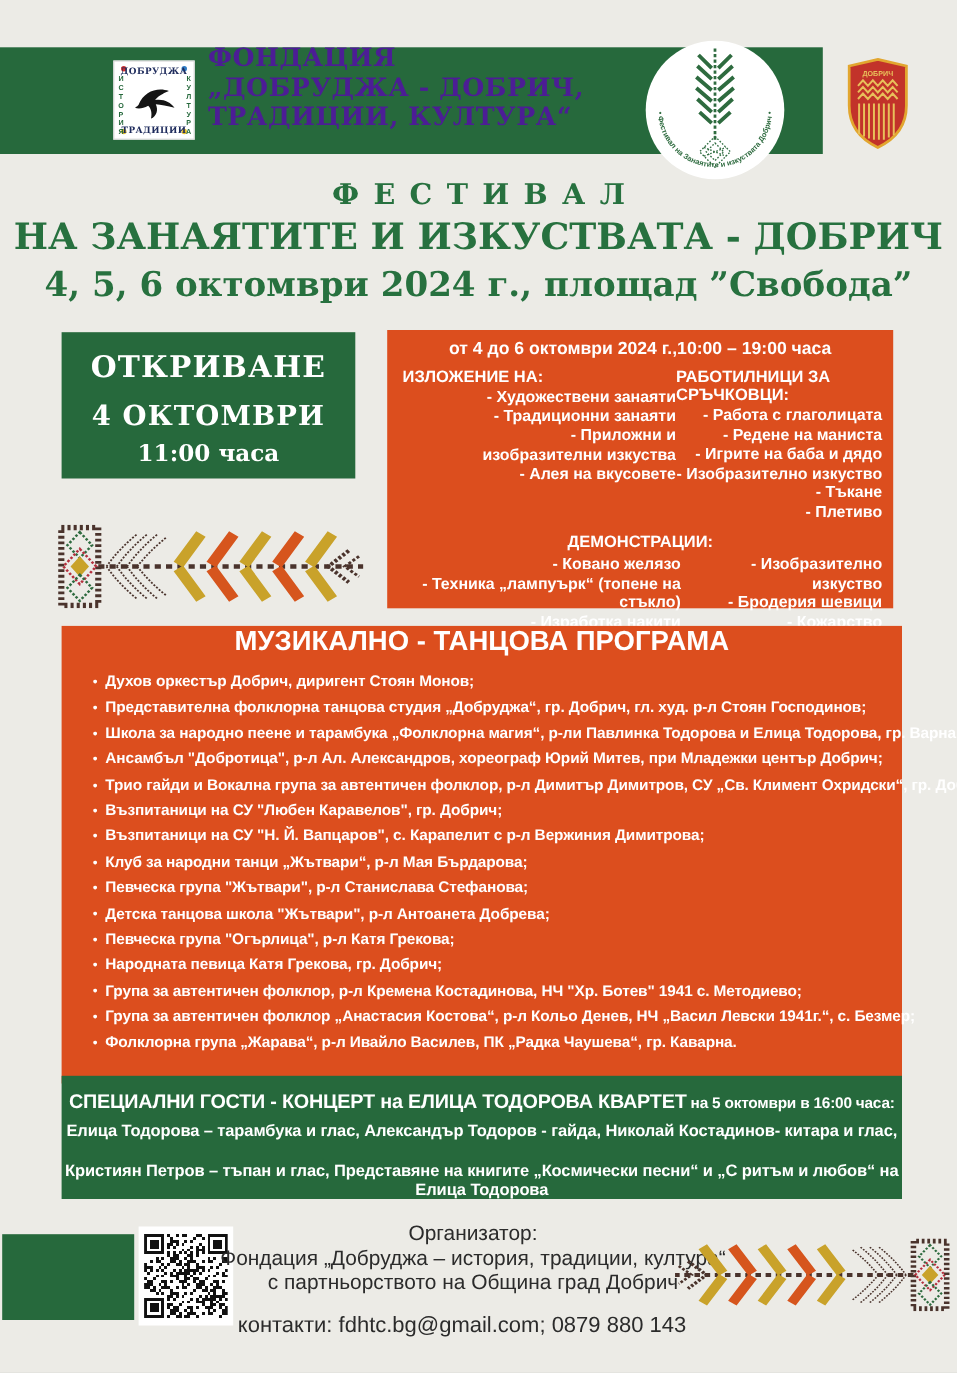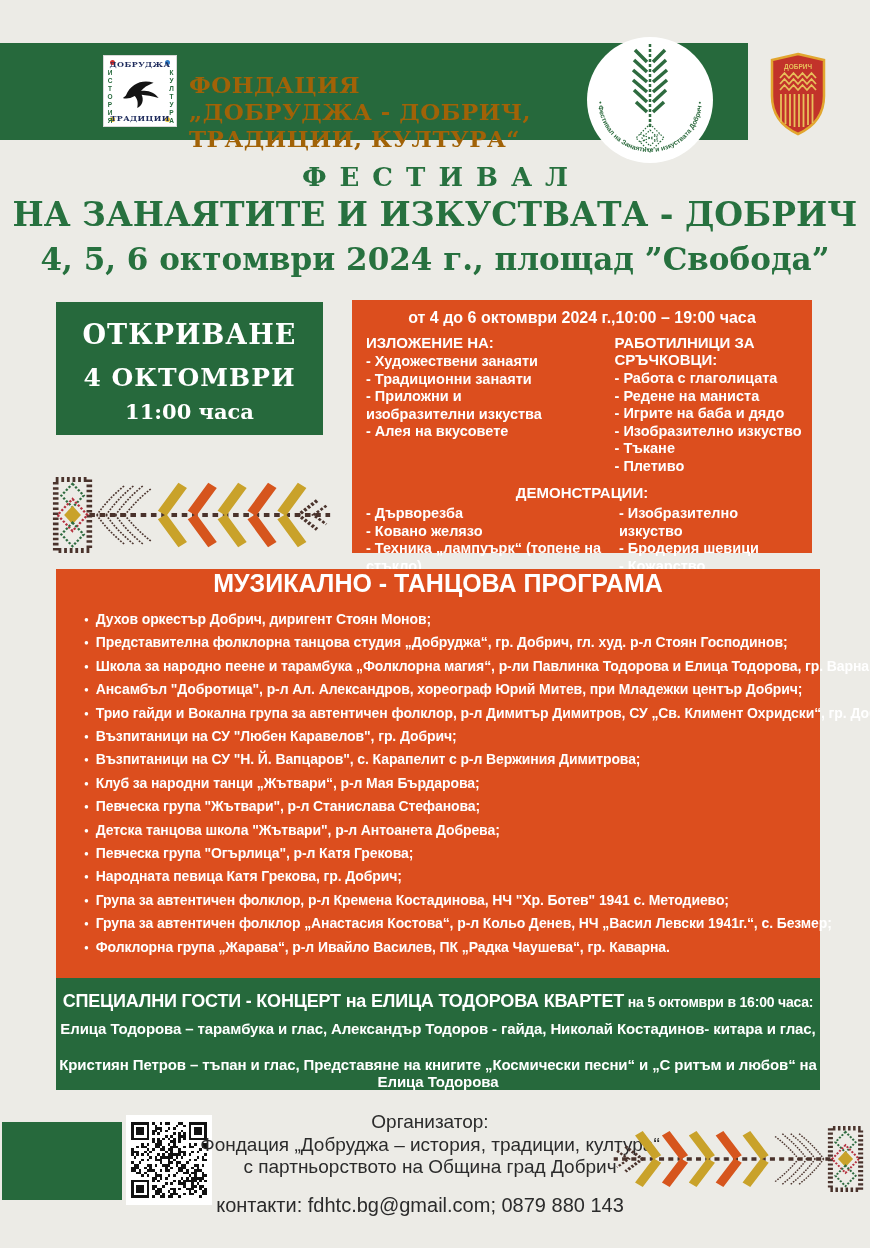--- a/index.html
+++ b/index.html
@@ -32,21 +32,21 @@
     writing-mode:vertical-rl;text-orientation:upright;letter-spacing:1px;line-height:1;}
   .flogo .word-left{left:2px;}
   .flogo .word-right{right:2px;}
   .flogo .dot{position:absolute;width:5px;height:5px;border-radius:50%;}
   .dot.tl{left:6px;top:4px;background:#D22E2E;}
   .dot.tr{right:6px;top:4px;background:#2E7BC4;}
   .dot.bl{left:6px;bottom:4px;background:#E8C02A;}
   .dot.br{right:6px;bottom:4px;background:#E8C02A;}
   .flogo svg{position:absolute;left:18px;top:18px;}
   .fname{
-    position:absolute;left:189px;top:71px;color:#a16207;
+    position:absolute;left:189px;top:39px;color:#4c1d95;
     font-family:"DejaVu Serif",serif;font-weight:bold;font-size:23px;line-height:27px;letter-spacing:.5px;}
   .seal{position:absolute;left:586px;top:33px;width:128px;height:134px;}
   .coat{position:absolute;left:768px;top:52px;width:60px;height:84px;}
   
   .title{position:absolute;left:0;top:162px;width:870px;text-align:center;
     color:var(--title-green);font-family:"DejaVu Serif",serif;font-weight:bold;}
   .t1{font-size:26px;letter-spacing:.5em;text-indent:.5em;}
   .t2{font-size:33px;margin-top:3px;}
   .t3{font-size:31px;margin-top:7px;}
   
@@ -56,21 +56,21 @@
   .o2{font-size:25px;margin-top:13px;letter-spacing:1px;}
   .o3{font-size:21px;margin-top:7px;}
   
   .sched{position:absolute;left:352px;top:300px;width:460px;height:253px;background:var(--orange);
     color:#fff;font-weight:bold;}
   .hours{text-align:center;font-size:16px;padding-top:9px;}
   .sched-cols{display:flex;padding:3px 10px 0 14px;}
   .scol-l{width:57%;}
   .scol-r{width:43%;}
   .sec-title{font-size:15px;margin:4px 0 2px 0;}
-  .dash-item{font-size:14.5px;line-height:17.5px;white-space:pre-line;}
+  .dash-item{font-size:14.5px;line-height:17.5px;white-space:pre-line;text-align:right;}
   .dash-item::before{content:"- ";}
   .demo-title{text-align:center;font-size:15px;margin-top:9px;}
   .demo-cols{display:flex;padding:4px 10px 0 14px;}
   .dcol-l{width:58%;}
   .dcol-r{width:42%;}
   
   .emb-left{position:absolute;left:52px;top:477px;width:280px;height:76px;}
   .emb-right{position:absolute;left:612px;top:1126px;width:252px;height:66px;transform:scaleX(-1);}
   
   .program{position:absolute;left:56px;top:569px;width:764px;height:416px;background:var(--orange);color:#fff;}
@@ -200,21 +200,20 @@
             <div class="dash-item">Игрите на баба и дядо</div>
             <div class="dash-item">Изобразително изкуство</div>
             <div class="dash-item">Тъкане</div>
             <div class="dash-item">Плетиво</div>
           </div>
       </div>
     </div>
     <div class="demo-title">ДЕМОНСТРАЦИИ:</div>
     <div class="demo-cols">
       <div class="dcol-l">
-          <div class="dash-item">Дърворезба</div>
           <div class="dash-item">Ковано желязо</div>
           <div class="dash-item">Техника „лампуърк“ (топене на стъкло)</div>
           <div class="dash-item">Изработка накити</div>
         </div>
       <div class="dcol-r">
           <div class="dash-item">Изобразително изкуство</div>
           <div class="dash-item">Бродерия шевици</div>
           <div class="dash-item">Кожарство</div>
           <div class="dash-item">Художествено плетиво</div>
         </div>

